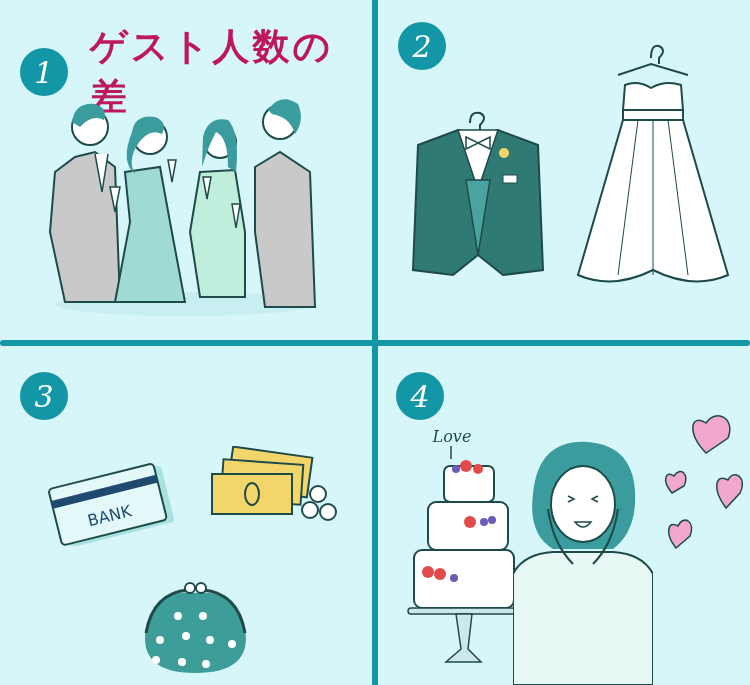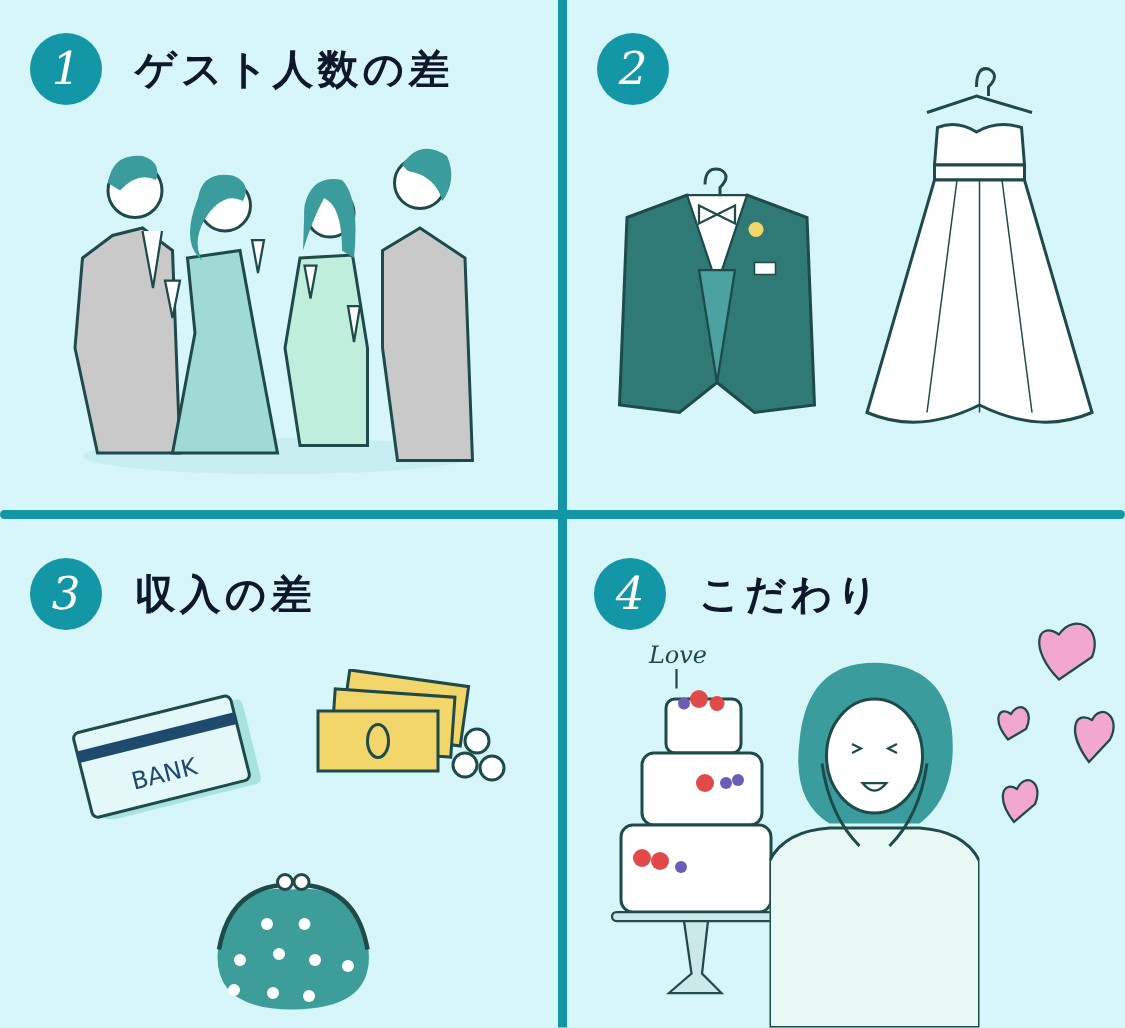--- a/index.html
+++ b/index.html
@@ -9,21 +9,21 @@
   .panel{position:absolute;}
   .p1{left:0;top:0;width:372px;height:340px;}
   .p2{left:378px;top:0;width:372px;height:340px;}
   .p3{left:0;top:346px;width:372px;height:339px;}
   .p4{left:378px;top:346px;width:372px;height:339px;}
   .header{position:absolute;left:20px;top:22px;display:flex;align-items:center;}
   .p2 .header{left:20px;}
   .p3 .header{top:26px;}
   .p4 .header{left:18px;top:26px;}
   .badge{width:48px;height:48px;border-radius:50%;background:#1396a6;color:#fff;display:flex;align-items:center;justify-content:center;font-family:"DejaVu Serif",serif;font-style:italic;font-size:30px;font-weight:normal;}
-  .title{margin-left:22px;color:#0f172a;font-size:27px;font-weight:bold;letter-spacing:3px;}
+  .title{margin-left:22px;color:#be185d;font-size:37px;font-weight:bold;letter-spacing:3px;}
   svg.illus{position:absolute;}
 </style>
 </head>
 <body>
 
 <div class="divider-v"></div>
 <div class="divider-h"></div>
 
 <section class="panel p1">
   <div class="header">
@@ -83,21 +83,20 @@
     <path d="M52 45 Q65 40 78 48 Q92 40 108 45 L110 70 L50 70 Z" fill="#fff" stroke="#1f4a4a" stroke-width="2"></path>
     <rect x="50" y="70" width="60" height="10" fill="#fff" stroke="#1f4a4a" stroke-width="2"></rect>
     <path d="M50 80 L110 80 L155 235 Q120 250 80 230 Q40 250 5 235 Z" fill="#fff" stroke="#1f4a4a" stroke-width="2"></path>
     <path d="M65 80 L45 235 M80 80 L80 235 M95 80 L115 235" stroke="#1f4a4a" stroke-width="1"></path>
   </svg>
 </section>
 
 <section class="panel p3">
   <div class="header">
     <div class="badge">3</div>
-    <div class="title">収入の差</div>
   </div>
   <svg class="illus" style="left:48px;top:110px" width="130" height="90" viewBox="0 0 130 90">
     <g transform="rotate(-14 65 45)">
       <rect x="12" y="22" width="108" height="58" rx="4" fill="#a8e3df"></rect>
       <rect x="5" y="18" width="108" height="58" rx="4" fill="#e3f8f8" stroke="#1f4a4a" stroke-width="2"></rect>
       <rect x="5" y="30" width="108" height="8" fill="#1f4a6e"></rect>
       <text x="58" y="64" text-anchor="middle" font-family="DejaVu Sans, sans-serif" font-size="16" fill="#1f4a6e">BANK</text>
     </g>
   </svg>
   <svg class="illus" style="left:210px;top:100px" width="130" height="80" viewBox="0 0 130 80">
@@ -124,21 +123,20 @@
       <circle cx="18" cy="82" r="4"></circle>
         <circle cx="44" cy="84" r="4"></circle>
         <circle cx="68" cy="86" r="4"></circle>
     </g>
   </svg>
 </section>
 
 <section class="panel p4">
   <div class="header">
     <div class="badge">4</div>
-    <div class="title">こだわり</div>
   </div>
   <svg class="illus" style="left:28px;top:78px" width="115" height="250" viewBox="0 0 115 250">
     <text x="46" y="18" text-anchor="middle" font-family="DejaVu Serif, serif" font-style="italic" font-size="16" fill="#1f4a4a">Love</text>
     <line x1="45" y1="22" x2="45" y2="35" stroke="#1f4a4a" stroke-width="1.5"></line>
     <rect x="38" y="42" width="50" height="36" rx="6" fill="#fff" stroke="#1f4a4a" stroke-width="2"></rect>
     <rect x="22" y="78" width="80" height="48" rx="8" fill="#fff" stroke="#1f4a4a" stroke-width="2"></rect>
     <rect x="8" y="126" width="100" height="58" rx="8" fill="#fff" stroke="#1f4a4a" stroke-width="2"></rect>
     <rect x="2" y="184" width="110" height="6" rx="3" fill="#cde8e8" stroke="#1f4a4a" stroke-width="1.5"></rect>
     <path d="M50 190 L55 225 L40 238 L75 238 L62 225 L66 190 Z" fill="#cde8e8" stroke="#1f4a4a" stroke-width="1.5"></path>
     <circle cx="60" cy="42" r="6" fill="#e24a4a"></circle>

